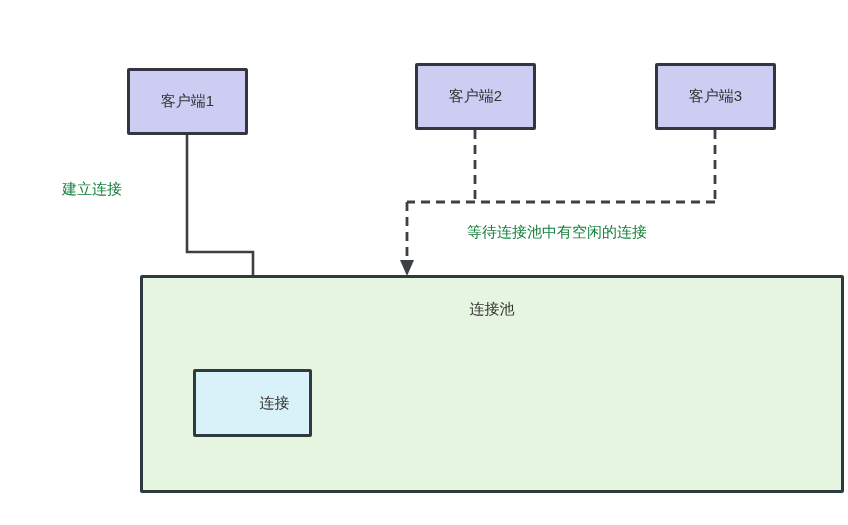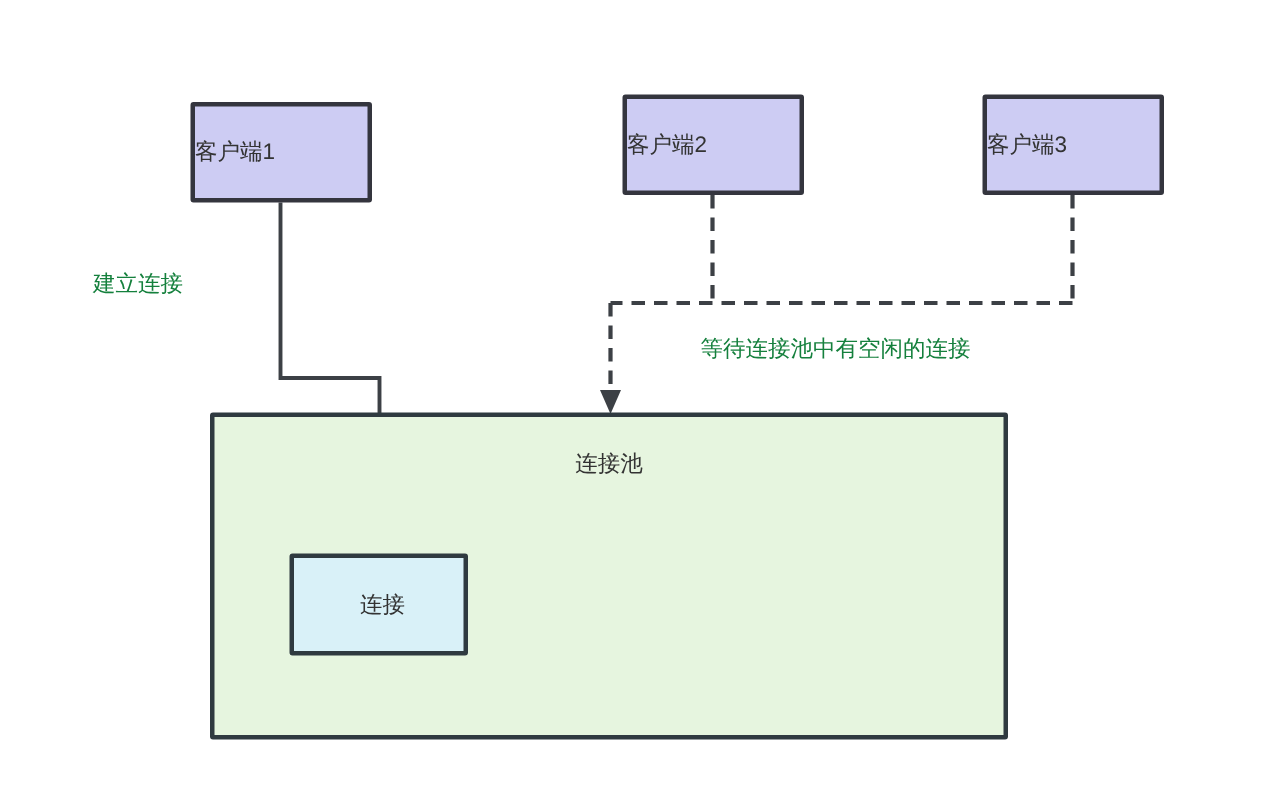--- a/index.html
+++ b/index.html
@@ -22,36 +22,37 @@
     top: 0;
     width: 848px;
     height: 525px;
     pointer-events: none;
   }
   .node {
     position: absolute;
     box-sizing: border-box;
     display: flex;
     align-items: center;
+    justify-content: center;
     font-size: 15px;
     border-radius: 2px;
   }
   .client {
     width: 121px;
     height: 67px;
     background: #cdccf3;
     border: 3px solid #34353e;
   }
   .client1 { left: 127px; top: 68px; }
   .client2 { left: 415px; top: 63px; }
   .client3 { left: 655px; top: 63px; }
   .pool {
     left: 140px;
     top: 275px;
-    width: 532px;
+    width: 704px;
     height: 218px;
     background: #e6f5df;
     border: 3px solid #2f3a40;
     align-items: flex-start;
     justify-content: center;
   }
   .pool-label {
     margin-top: 22px;
     font-size: 15px;
   }

